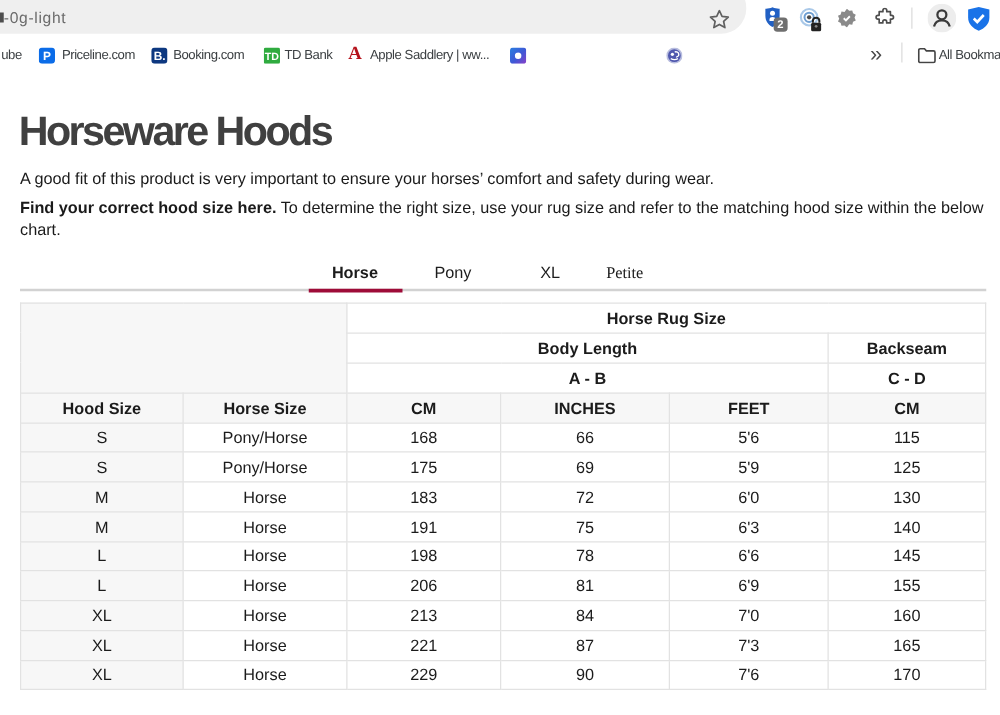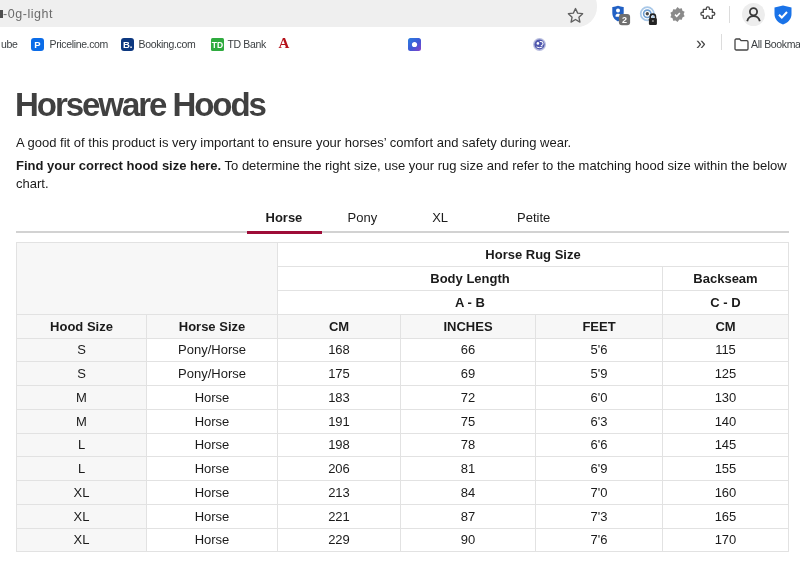--- a/index.html
+++ b/index.html
@@ -100,20 +100,21 @@
   </svg>
   <div class="bml" style="left:138.5px;">Booking.com</div>
 
   <svg class="bmi" style="left:210.5px;" width="13" height="13" viewBox="0 0 13 13">
     <rect width="13" height="13" rx="1.5" fill="#2fab3f"></rect>
     <text x="6.5" y="9.8" font-size="8.5" font-weight="bold" fill="#fff" text-anchor="middle" font-family="Liberation Sans">TD</text>
   </svg>
   <div class="bml" style="left:227.5px;">TD Bank</div>
 
   <div class="abs" style="left:278.5px; top:9px; font-family:'Liberation Serif',serif; font-weight:bold; font-size:15px; color:#b5121b; line-height:13px;">A</div>
+  <div class="bml" style="left:296px;">Apple Saddlery | ww...</div>
 
   <svg class="bmi" style="left:407.7px;" width="13" height="13" viewBox="0 0 13 13">
     <defs>
         <linearGradient id="msg" x1="0" y1="0" x2="1" y2="1">
       <stop offset="0" stop-color="#2a7fe0"></stop>
           <stop offset=".55" stop-color="#3f58d6"></stop>
           <stop offset="1" stop-color="#8a41c8"></stop>
     </linearGradient>
       </defs>
     <path d="M6.5 0h4.2C12 0 13 1 13 2.3v8.4c0 1.3-1 2.3-2.3 2.3H2.3C1 13 0 12 0 10.7V2.3C0 1 1 0 2.3 0z" fill="url(#msg)"></path>
@@ -138,21 +139,21 @@
 </div>
 
 <div id="h1">Horseware Hoods</div>
 <div class="para" style="top:134px;">A good fit of this product is very important to ensure your horses’ comfort and safety during wear.</div>
 <div class="para" style="top:157.1px;"><b>Find your correct hood size here.</b> To determine the right size, use your rug size and refer to the matching hood size within the below chart.</div>
 
 <div id="tabs">
   <div class="tab" style="left:265.5px; font-weight:bold;">Horse</div>
   <div class="tab" style="left:347.5px;">Pony</div>
   <div class="tab" style="left:432.2px;">XL</div>
-  <div class="tab" style="left:517px;">Petite</div>
+  <div class="tab" style="left:485px;font-family:Liberation Serif, serif;">Petite</div>
 </div>
 <div id="tabline"></div>
 <div id="redline"></div>
 
 <table id="tbl">
   <colgroup>
     <col style="width:130px">
       <col style="width:131px">
       <col style="width:123px">
     <col style="width:135px">

